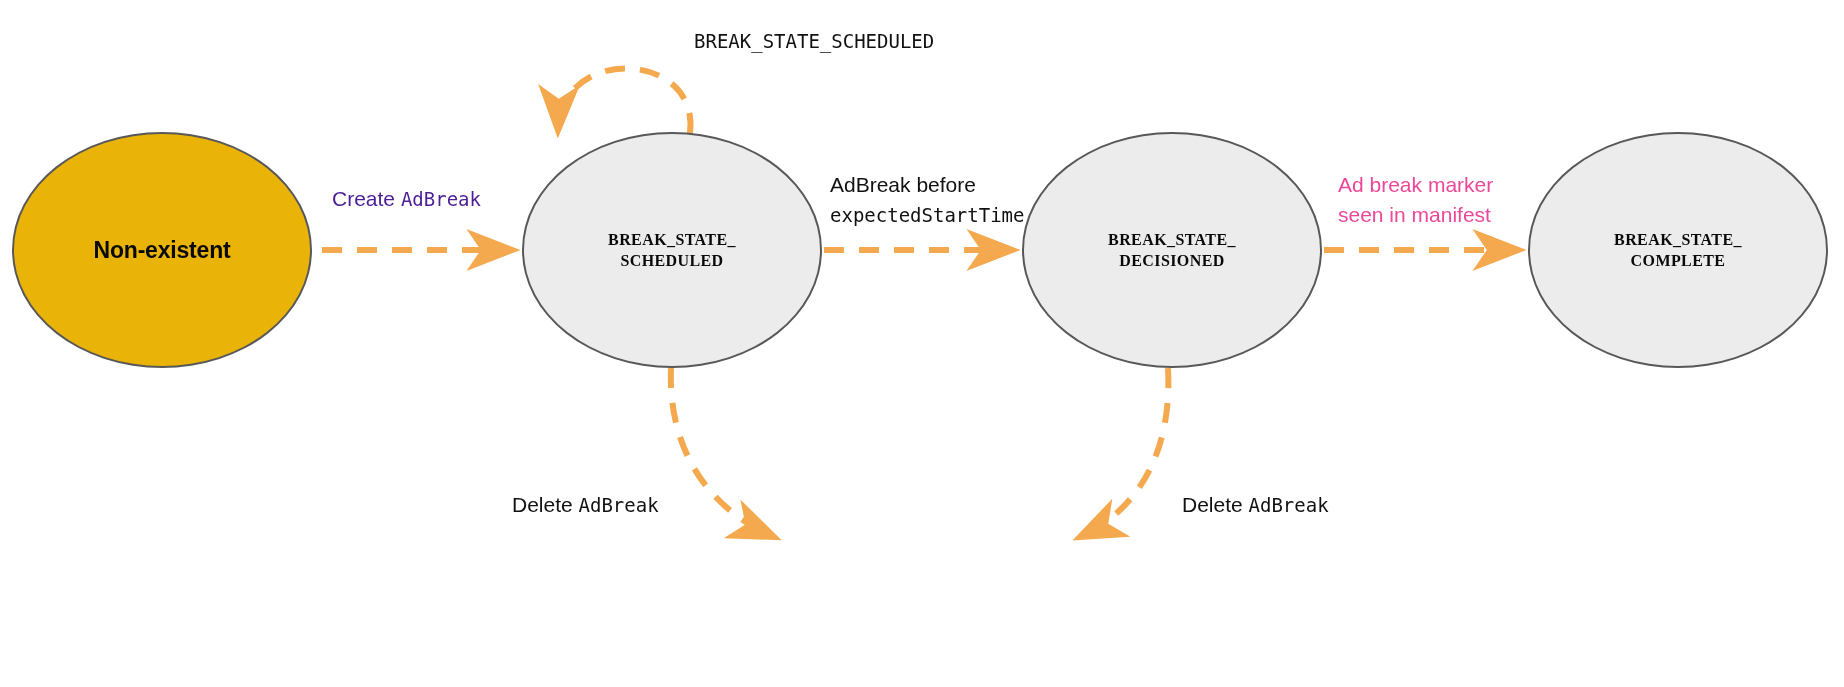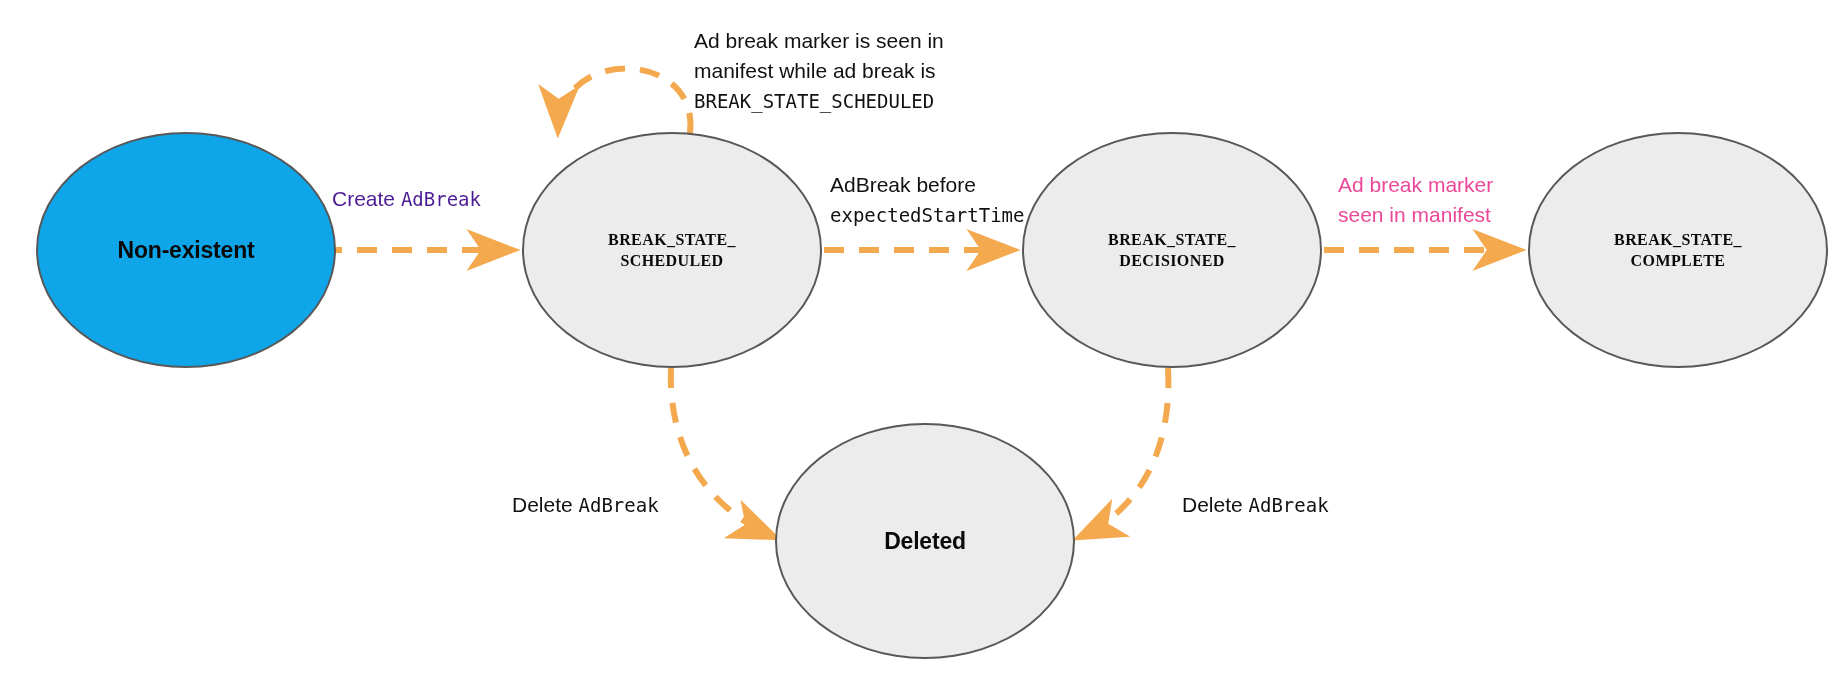--- a/index.html
+++ b/index.html
@@ -87,43 +87,38 @@
 
     <path d="M 824 250 L 1012 250" fill="none" stroke="#F5A94E" stroke-width="6" stroke-dasharray="20 15" stroke-linecap="butt" marker-end="url(#arrowhead)"></path>
 
     <path d="M 1324 250 L 1518 250" fill="none" stroke="#F5A94E" stroke-width="6" stroke-dasharray="20 15" stroke-linecap="butt" marker-end="url(#arrowhead)"></path>
 
     <path d="M 671 368 C 668 440 700 505 774 537" fill="none" stroke="#F5A94E" stroke-width="6" stroke-dasharray="20 15" stroke-linecap="butt" marker-end="url(#arrowhead)"></path>
 
     <path d="M 1168 368 C 1172 442 1146 506 1080 537" fill="none" stroke="#F5A94E" stroke-width="6" stroke-dasharray="20 15" stroke-linecap="butt" marker-end="url(#arrowhead)"></path>
   </svg>
 
-  <div class="state-node" id="node-0" style="left: 36px; top: 132px; width: 300px; height: 236px; background: #0ea5e9; border-color: rgb(88, 88, 88);">
+  <div class="state-node" id="node-0" style="left: 12px; top: 132px; width: 300px; height: 236px; background: #eab308; border-color: rgb(88, 88, 88);">
     <span class="node-label sans">Non-existent</span>
   </div>
   <div class="state-node" id="node-1" style="left: 522px; top: 132px; width: 300px; height: 236px; background: rgb(236, 236, 236); border-color: rgb(88, 88, 88);">
     <span class="node-label mono">BREAK_STATE_
 SCHEDULED</span>
   </div>
   <div class="state-node" id="node-2" style="left: 1022px; top: 132px; width: 300px; height: 236px; background: rgb(236, 236, 236); border-color: rgb(88, 88, 88);">
     <span class="node-label mono">BREAK_STATE_
 DECISIONED</span>
   </div>
   <div class="state-node" id="node-3" style="left: 1528px; top: 132px; width: 300px; height: 236px; background: rgb(236, 236, 236); border-color: rgb(88, 88, 88);">
     <span class="node-label mono">BREAK_STATE_
 COMPLETE</span>
   </div>
-  <div class="state-node" id="node-4" style="left: 775px; top: 423px; width: 300px; height: 236px; background: rgb(236, 236, 236); border-color: rgb(88, 88, 88);">
-    <span class="node-label sans">Deleted</span>
-  </div>
 
   <div class="edge-label" id="edge-label-0" style="left: 332px; top: 184px; color: #4c1d95;"><span class="sans-seg">Create </span><span class="mono-seg">AdBreak</span></div>
-  <div class="edge-label" id="edge-label-1" style="left: 694px; top: 26px; color: rgb(17, 17, 17);"><span class="sans-seg">Ad break marker is seen in
-manifest while ad break is
-</span><span class="mono-seg">BREAK_STATE_SCHEDULED</span></div>
+  <div class="edge-label" id="edge-label-1" style="left: 694px; top: 26px; color: rgb(17, 17, 17);"><span class="mono-seg">BREAK_STATE_SCHEDULED</span></div>
   <div class="edge-label" id="edge-label-2" style="left: 830px; top: 170px; color: rgb(17, 17, 17);"><span class="sans-seg">AdBreak before
 </span><span class="mono-seg">expectedStartTime</span></div>
   <div class="edge-label" id="edge-label-3" style="left: 1338px; top: 170px; color: #ec4899;"><span class="sans-seg">Ad break marker
 seen in manifest</span></div>
   <div class="edge-label" id="edge-label-4" style="left: 512px; top: 490px; color: rgb(17, 17, 17);"><span class="sans-seg">Delete </span><span class="mono-seg">AdBreak</span></div>
   <div class="edge-label" id="edge-label-5" style="left: 1182px; top: 490px; color: rgb(17, 17, 17);"><span class="sans-seg">Delete </span><span class="mono-seg">AdBreak</span></div>
 
 </div>
 
 </body></html>

